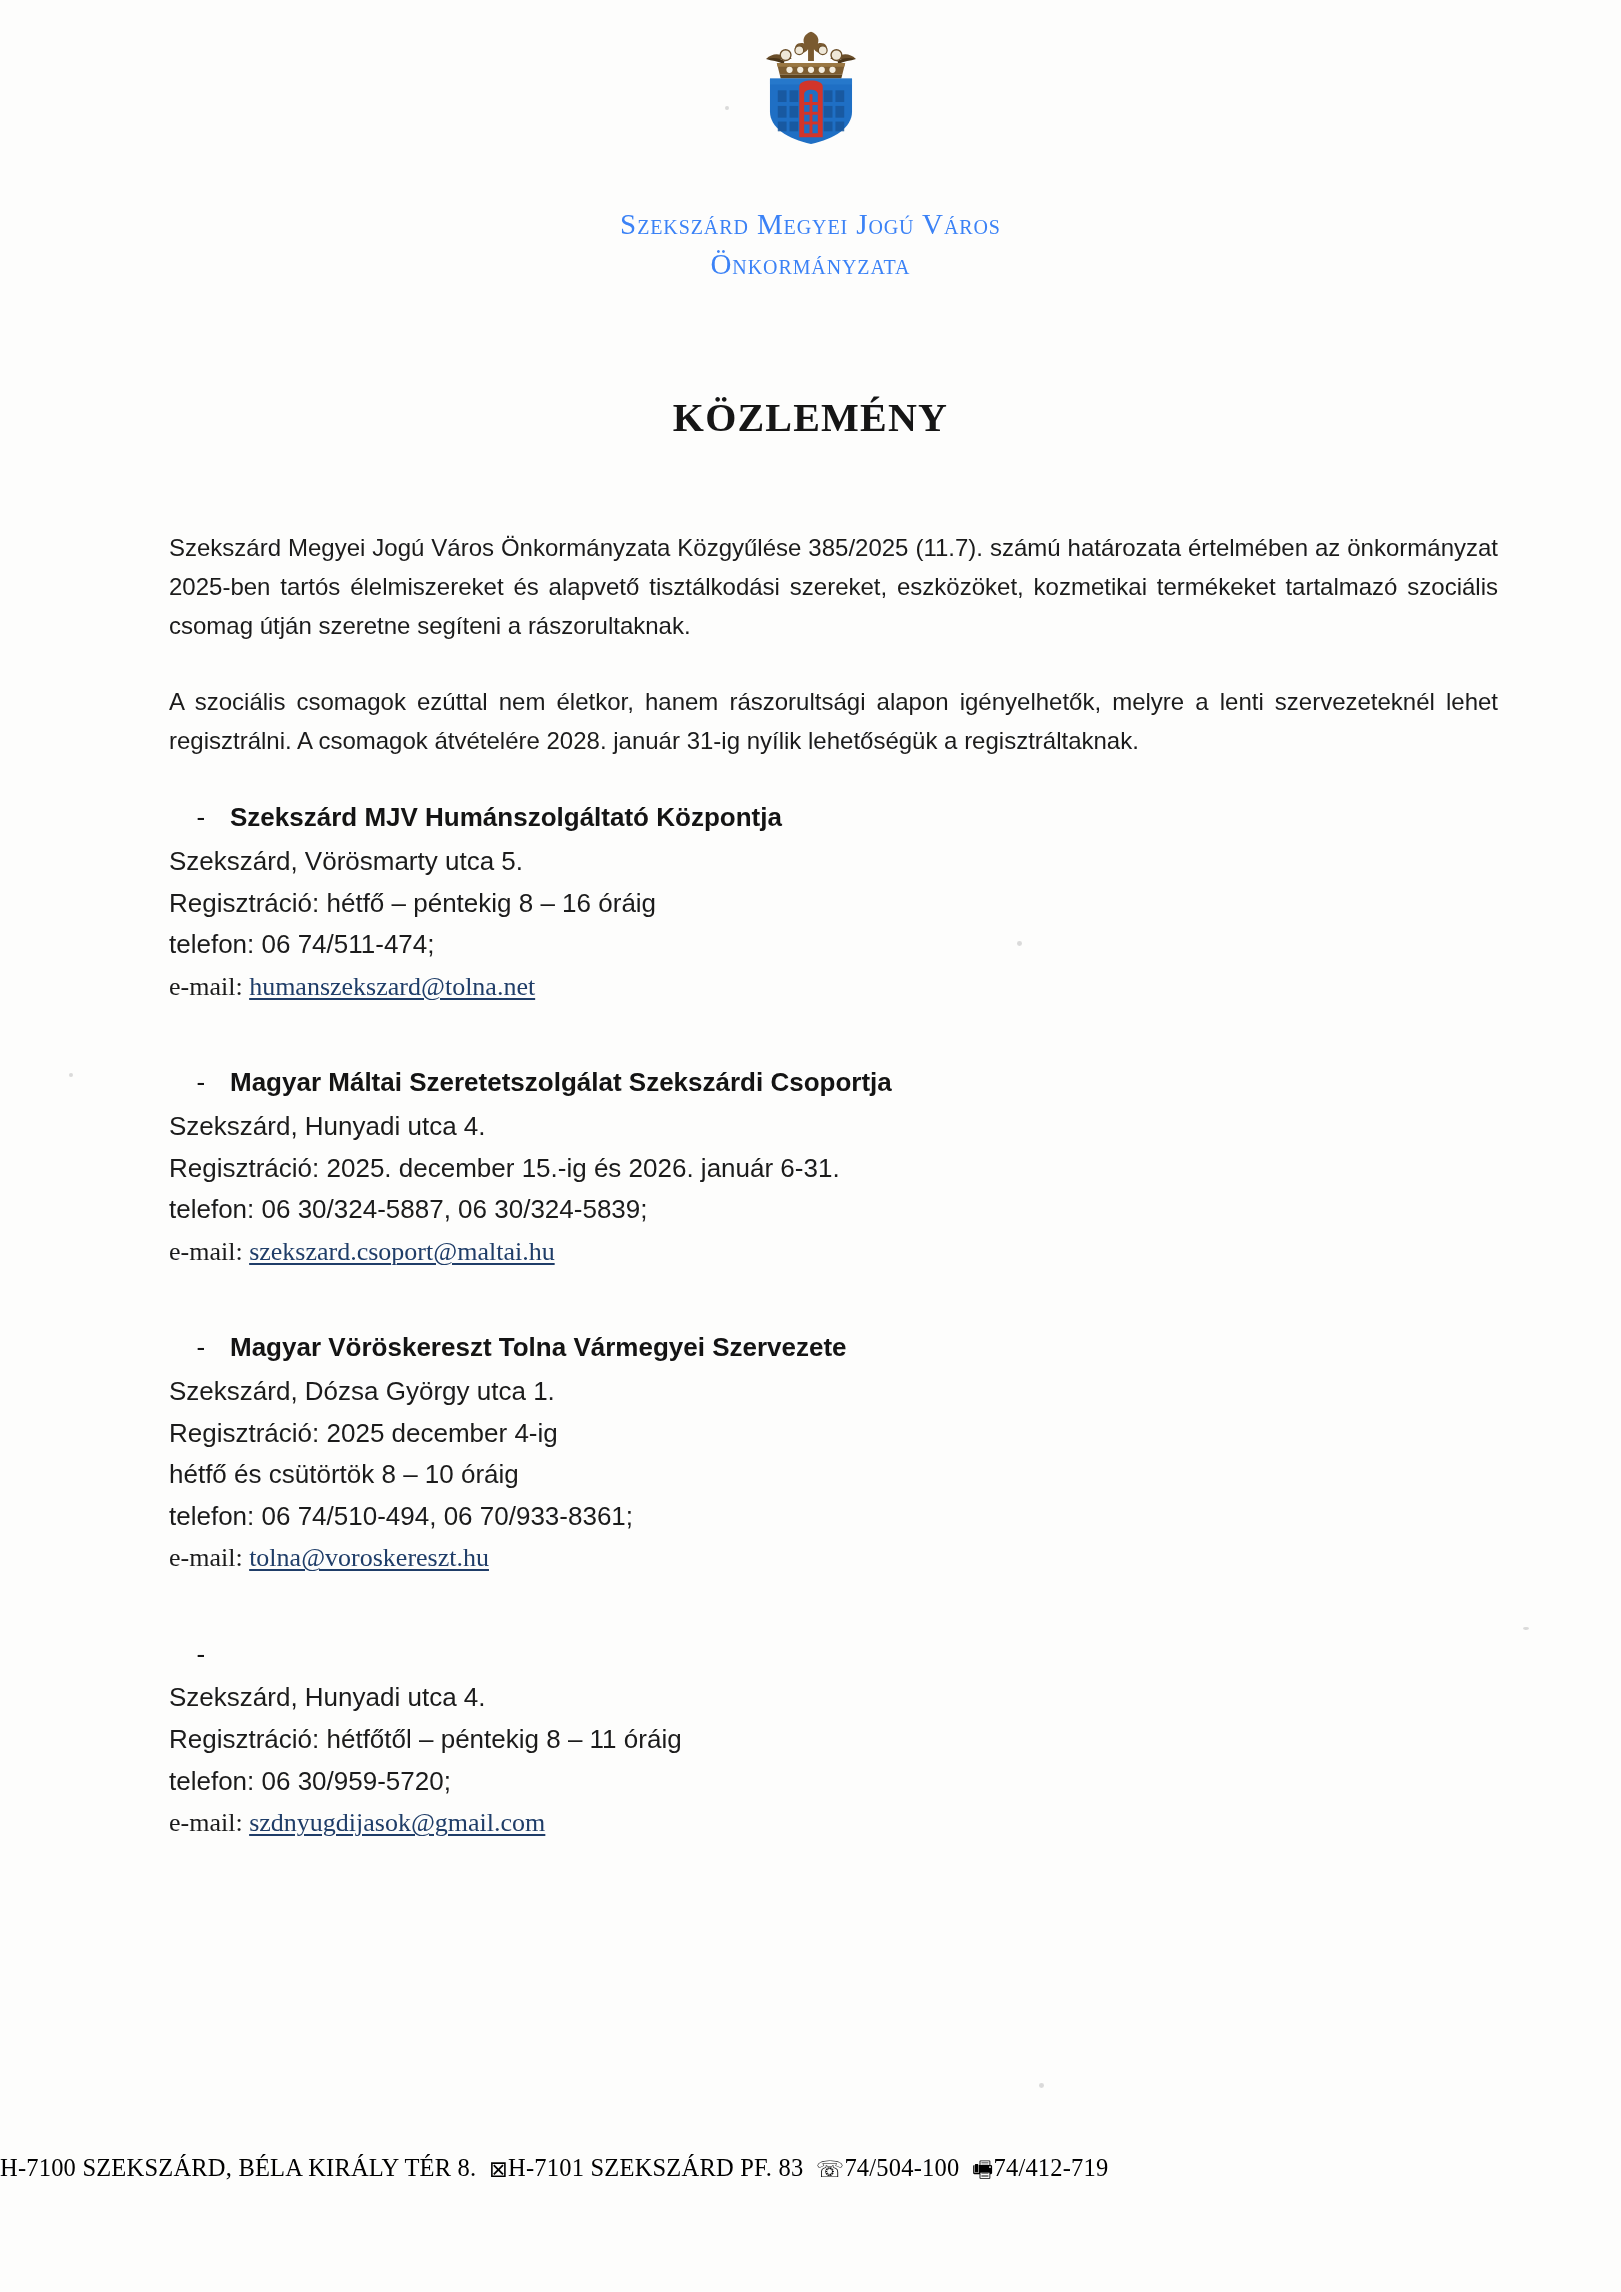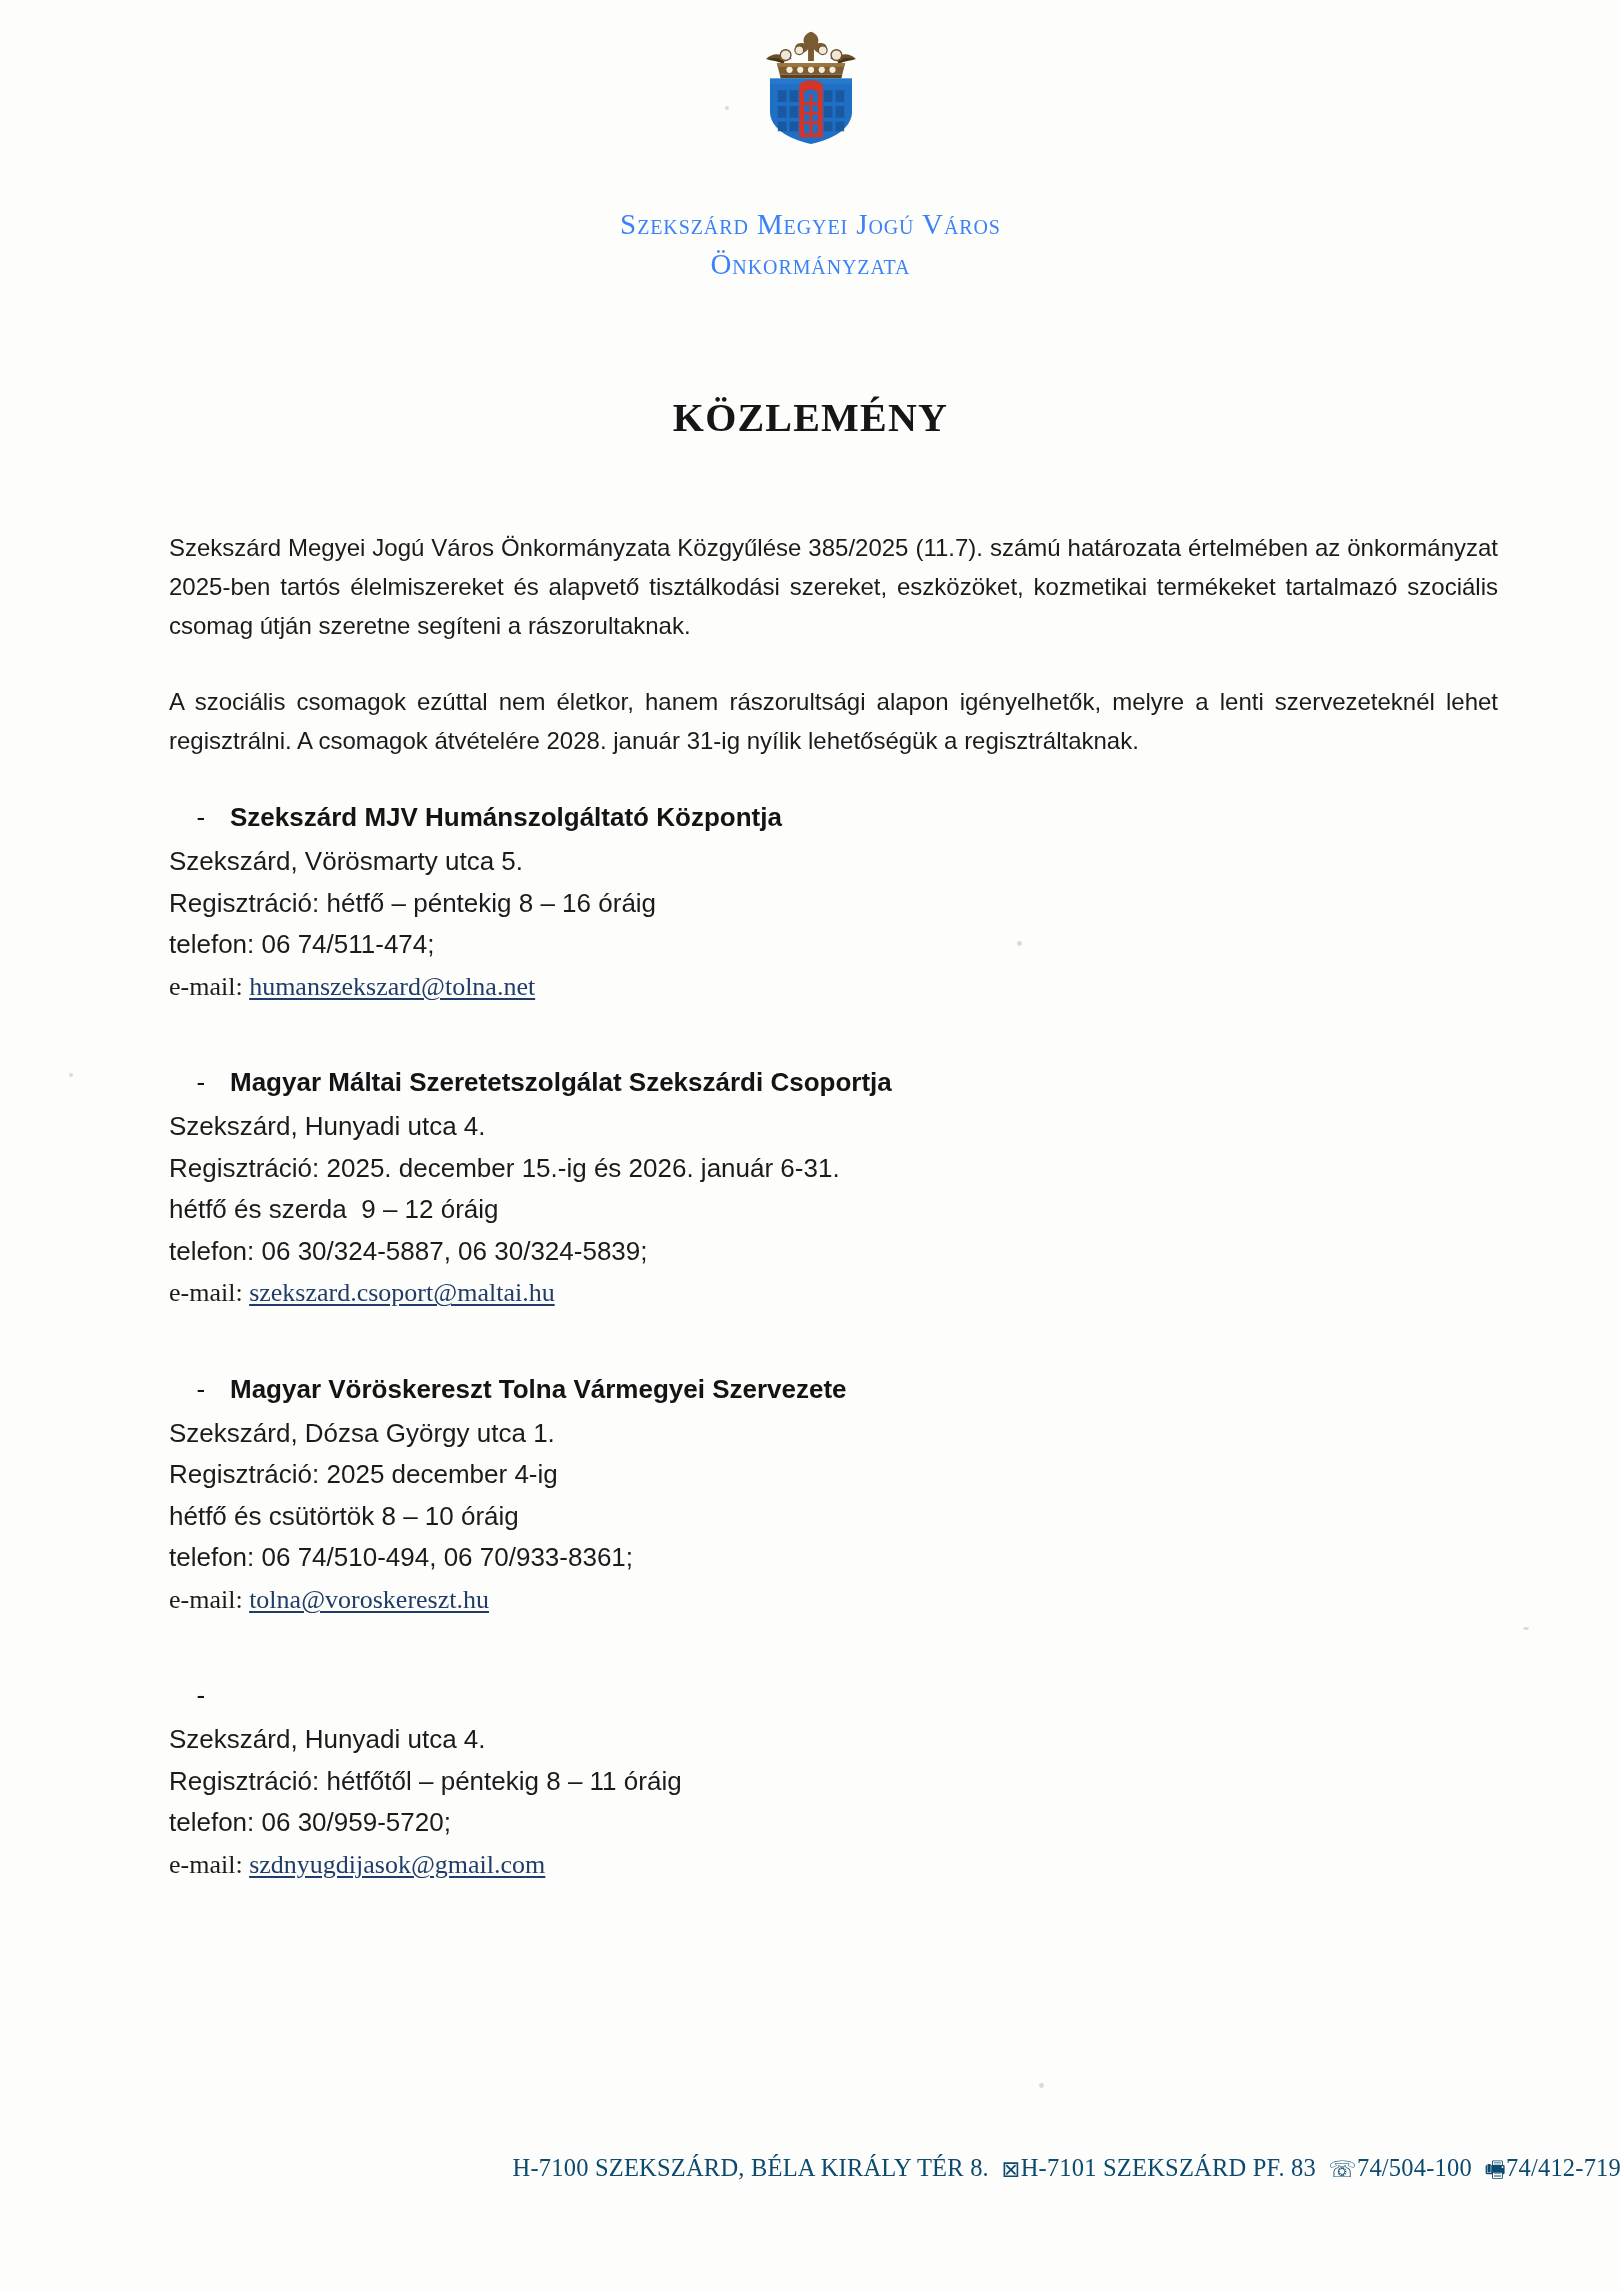--- a/index.html
+++ b/index.html
@@ -130,24 +130,24 @@
     text-decoration-thickness: 2px;
     text-underline-offset: 2.9px;
   }
 
   
   .footer {
     position: absolute;
     left: 0;
     top: 2152px;
     width: 1621px;
-    text-align: right;
+    text-align: left;
     font-family: "Liberation Serif", serif;
     font-size: 24.5px;
-    color: #0c4a6e;
+    color: #000000;
     letter-spacing: 0.2px;
   }
   .footer .seg { white-space: pre; }
   .footer .ico {
     font-family: "DejaVu Sans", sans-serif;
     font-size: 22.5px;
     position: relative;
     top: 1px;
   }
 
@@ -252,21 +252,20 @@
           </p>
         </div>
 
         <div class="org-block">
           <div class="org-heading">
             <span class="bullet">-</span>
             <span>Magyar Máltai Szeretetszolgálat Szekszárdi Csoportja</span>
           </div>
           <p class="org-line">Szekszárd, Hunyadi utca 4.</p>
           <p class="org-line">Regisztráció: 2025. december 15.-ig és 2026. január 6-31.</p>
-          <p class="org-line">hétfő és szerda  9 – 12 óráig</p>
           <p class="org-line">telefon: 06 30/324-5887, 06 30/324-5839;</p>
           <p class="org-line mail-line">
             <span class="mail-label">e-mail: </span>
             <span class="mail-link">szekszard.csoport@maltai.hu</span>
           </p>
         </div>
 
         <div class="org-block">
           <div class="org-heading">
             <span class="bullet">-</span>

